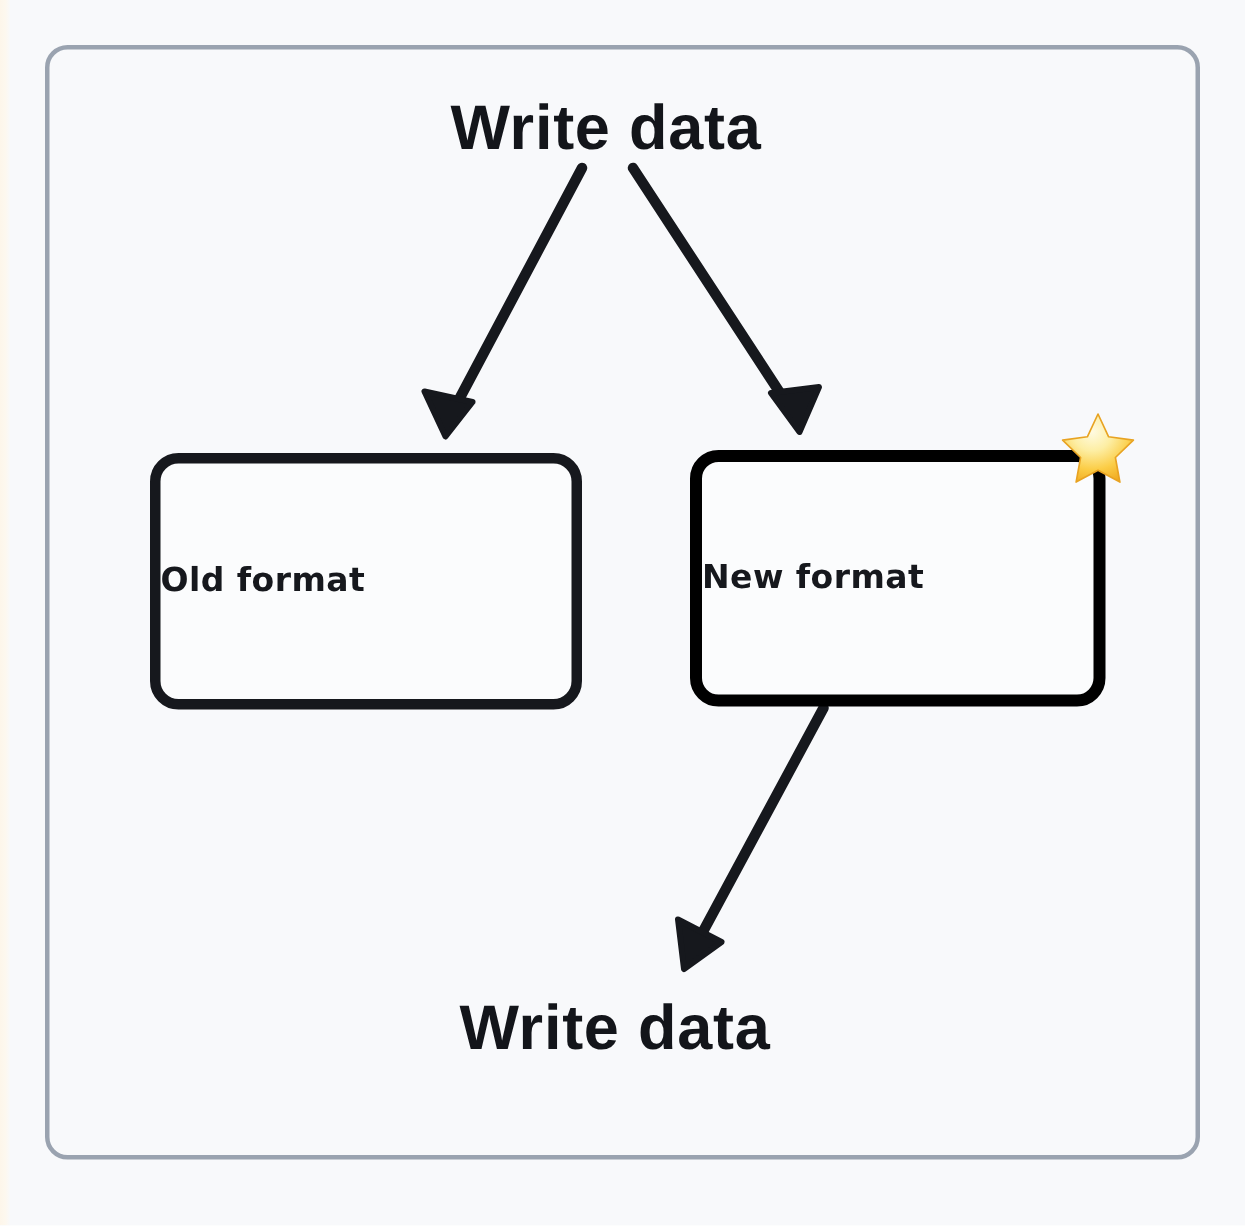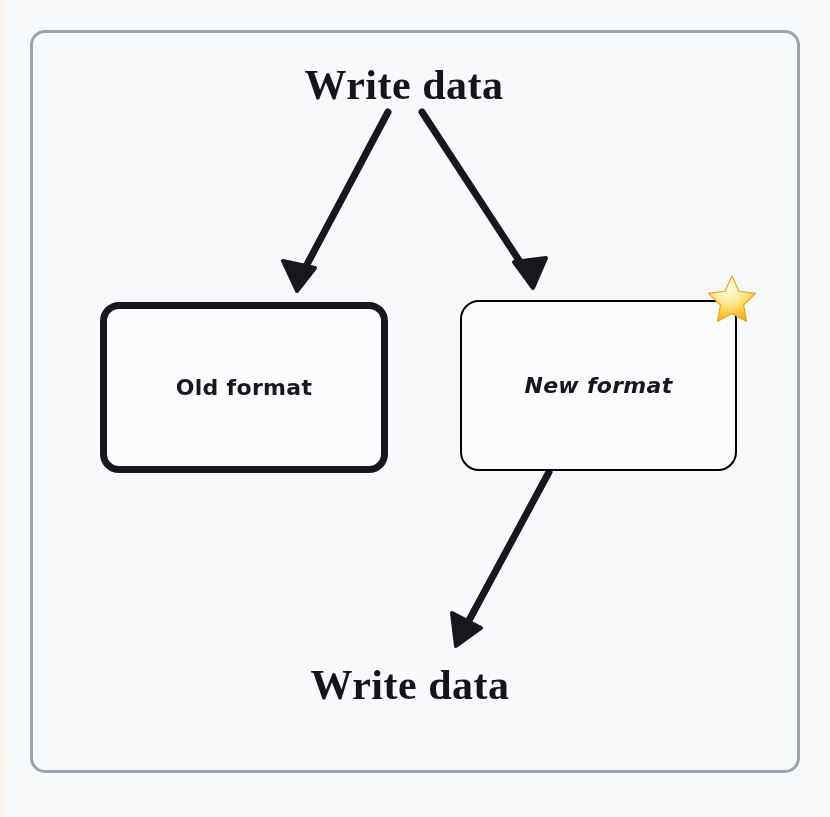--- a/index.html
+++ b/index.html
@@ -42,21 +42,21 @@
   #art {
     position: absolute;
     left: 0;
     top: 0;
     width: 830px;
     height: 817px;
     pointer-events: none;
   }
   .hand-title {
     position: absolute;
-    font-family: Liberation Serif, serif;
+    font-family: Liberation Sans, sans-serif;
     font-weight: bold;
     font-size: 42px;
     letter-spacing: 0.5px;
     color: #13151a;
     text-align: center;
     white-space: nowrap;
     transform: translateX(-50%);
     font-style: normal;
   }
   #write-data-label {
@@ -70,21 +70,21 @@
   .box-shell {
     position: absolute;
     box-sizing: border-box;
     background: #fbfcfd;
   }
   .box-label {
     position: absolute;
     width: 100%;
     top: 50%;
     transform: translateY(-52%);
-    text-align: center;
+    text-align: left;
     font-family: "DejaVu Sans", sans-serif;
     font-weight: bold;
     font-size: 22px;
     letter-spacing: 0.3px;
     color: #16181d;
     white-space: nowrap;
   }
   #old-format-box {
     left: 100px;
     top: 302px;
@@ -137,21 +137,21 @@
     <g>
       <path d="M 549 472 L 466 626" fill="none" stroke="#16181d" stroke-width="7" stroke-linecap="round"></path>
       <path d="M 456 646 L 452 613 L 481 628 Z" fill="#16181d" stroke="#16181d" stroke-width="4" stroke-linejoin="round"></path>
     </g>
   </svg>
 
   <div class="box-shell" id="old-format-box" style="border:7px solid #16181d; border-radius:19px;">
     <div class="box-label">Old format</div>
   </div>
 
-  <div class="box-shell" id="new-format-box" style="border:2px solid #000000; border-radius:19px;font-style:italic;">
+  <div class="box-shell" id="new-format-box" style="border:8px solid #000000; border-radius:19px;">
     <div class="box-label">New format</div>
   </div>
 
   <svg id="star-badge" viewBox="0 0 52 52">
     <path d="M26 3 L33.1 18.2 L49.6 20.4 L37.6 32.0 L40.6 48.4 L26 40.5 L11.4 48.4 L14.4 32.0 L2.4 20.4 L18.9 18.2 Z" fill="url(#star-grad)" stroke="#e8a322" stroke-width="1.1" stroke-linejoin="round"></path>
   </svg>
 
   <div class="hand-title" id="write-data-label">Write data</div>
 
   <div class="hand-title" id="read-data-label">Write data</div>

